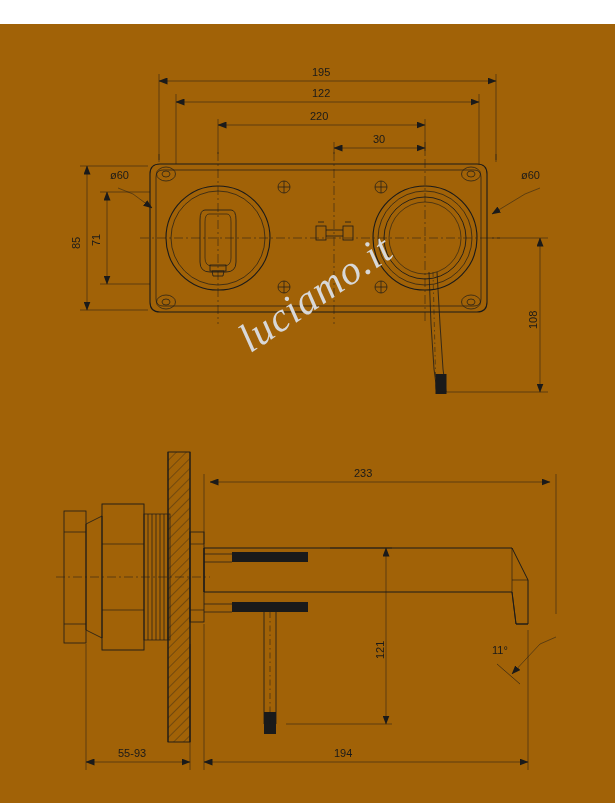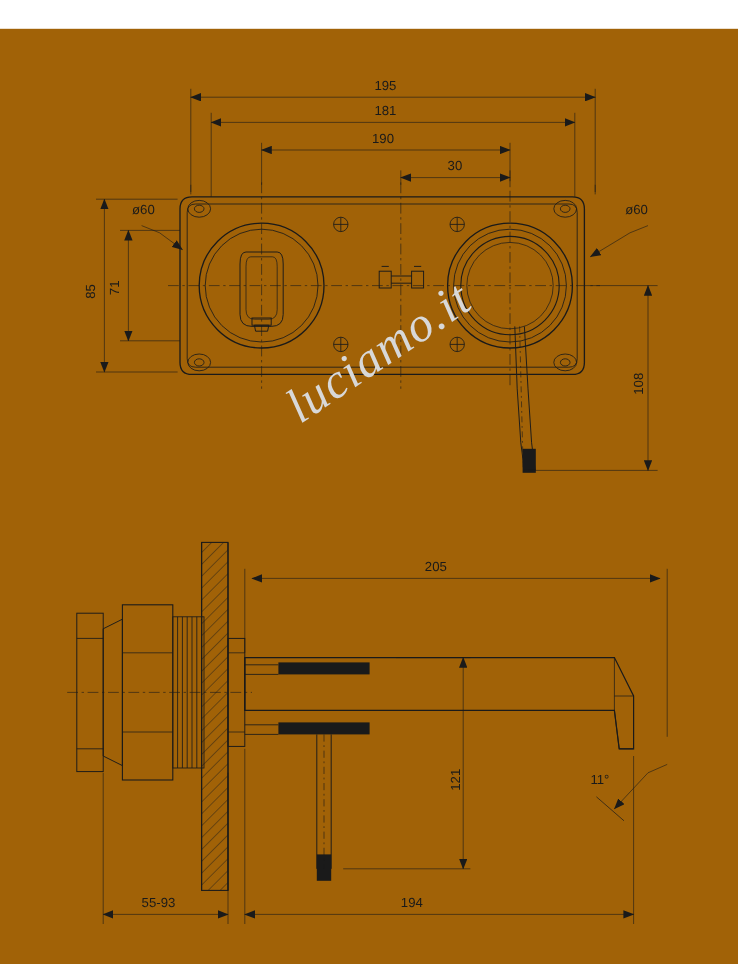--- a/index.html
+++ b/index.html
@@ -256,31 +256,31 @@
 
         <path d="M512,650 L540,620" marker-start="url(#arrE)"></path>
         <path d="M540,620 L556,613"></path>
         <path d="M497,640 L520,660" stroke-width="0.6"></path>
       </g>
 
     </g>
   </svg>
 
   <div class="dimlabel" style="left:312px; top:42px;">195</div>
-  <div class="dimlabel" style="left:312px; top:63px;">181</div>
-  <div class="dimlabel" style="left:310px; top:86px;">190</div>
+  <div class="dimlabel" style="left:312px; top:63px;">122</div>
+  <div class="dimlabel" style="left:310px; top:86px;">220</div>
   <div class="dimlabel" style="left:373px; top:109px;">30</div>
 
   <div class="dimlabel vert" style="left:70px; top:225px;">85</div>
   <div class="dimlabel vert" style="left:90px; top:222px;">71</div>
   <div class="dimlabel vert" style="left:527px; top:305px;">108</div>
 
   <div class="dimlabel" style="left:110px; top:145px;">ø60</div>
   <div class="dimlabel" style="left:521px; top:145px;">ø60</div>
 
-  <div class="dimlabel" style="left:354px; top:443px;">205</div>
+  <div class="dimlabel" style="left:354px; top:443px;">233</div>
   <div class="dimlabel" style="left:334px; top:723px;text-align:right;">194</div>
   <div class="dimlabel" style="left:118px; top:723px;">55-93</div>
   <div class="dimlabel vert" style="left:374px; top:635px;">121</div>
   <div class="dimlabel" style="left:492px; top:620px; ">11°</div>
 
   <div class="wm">luciamo.it</div>
 </div>
 
 </body></html>

